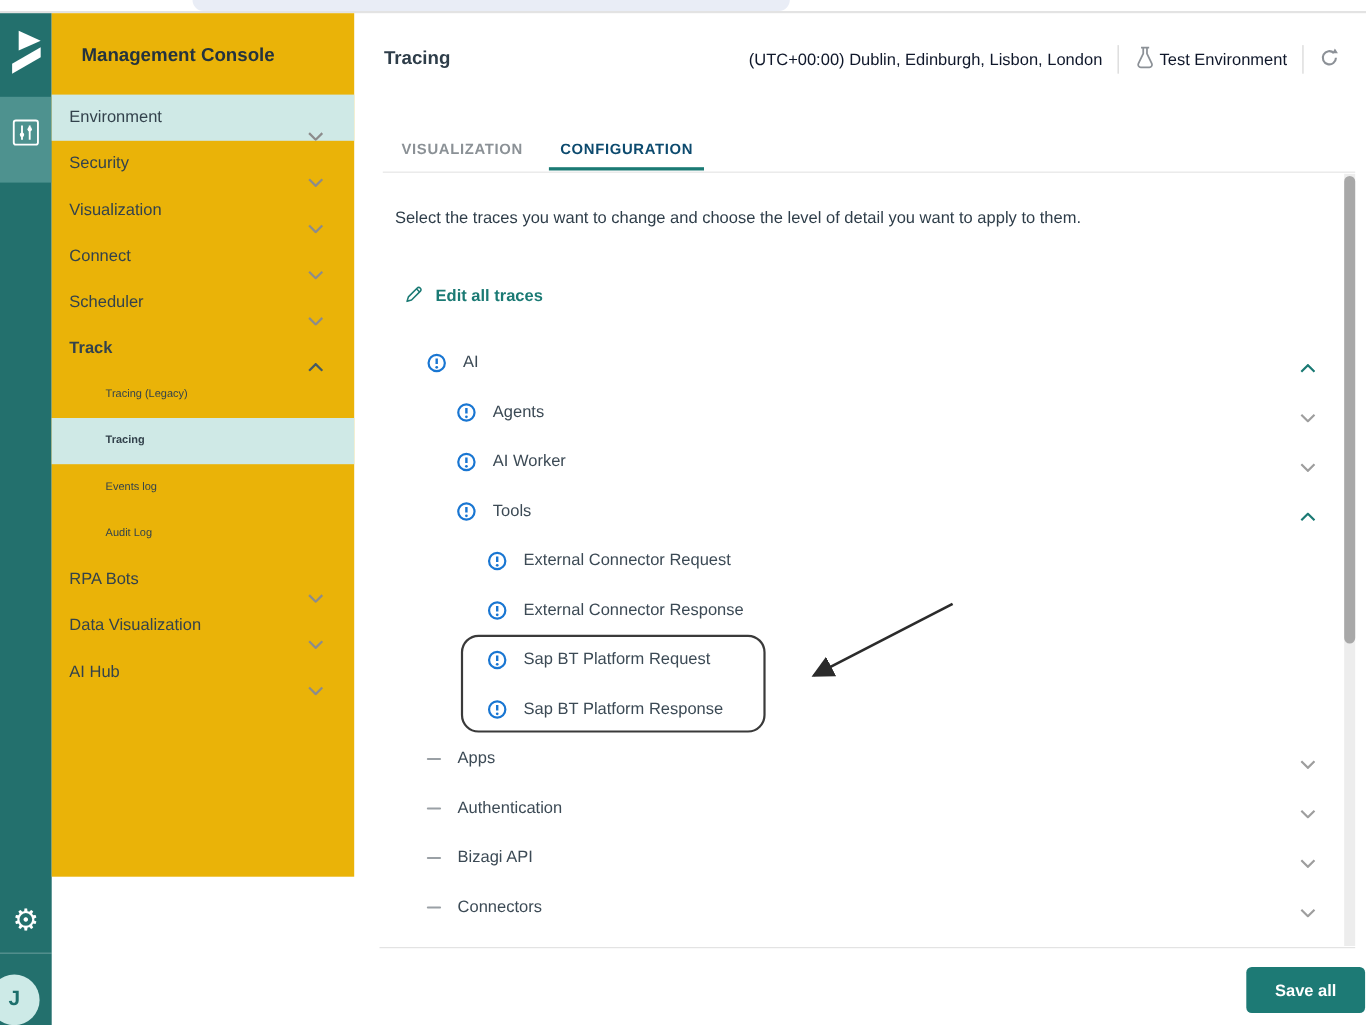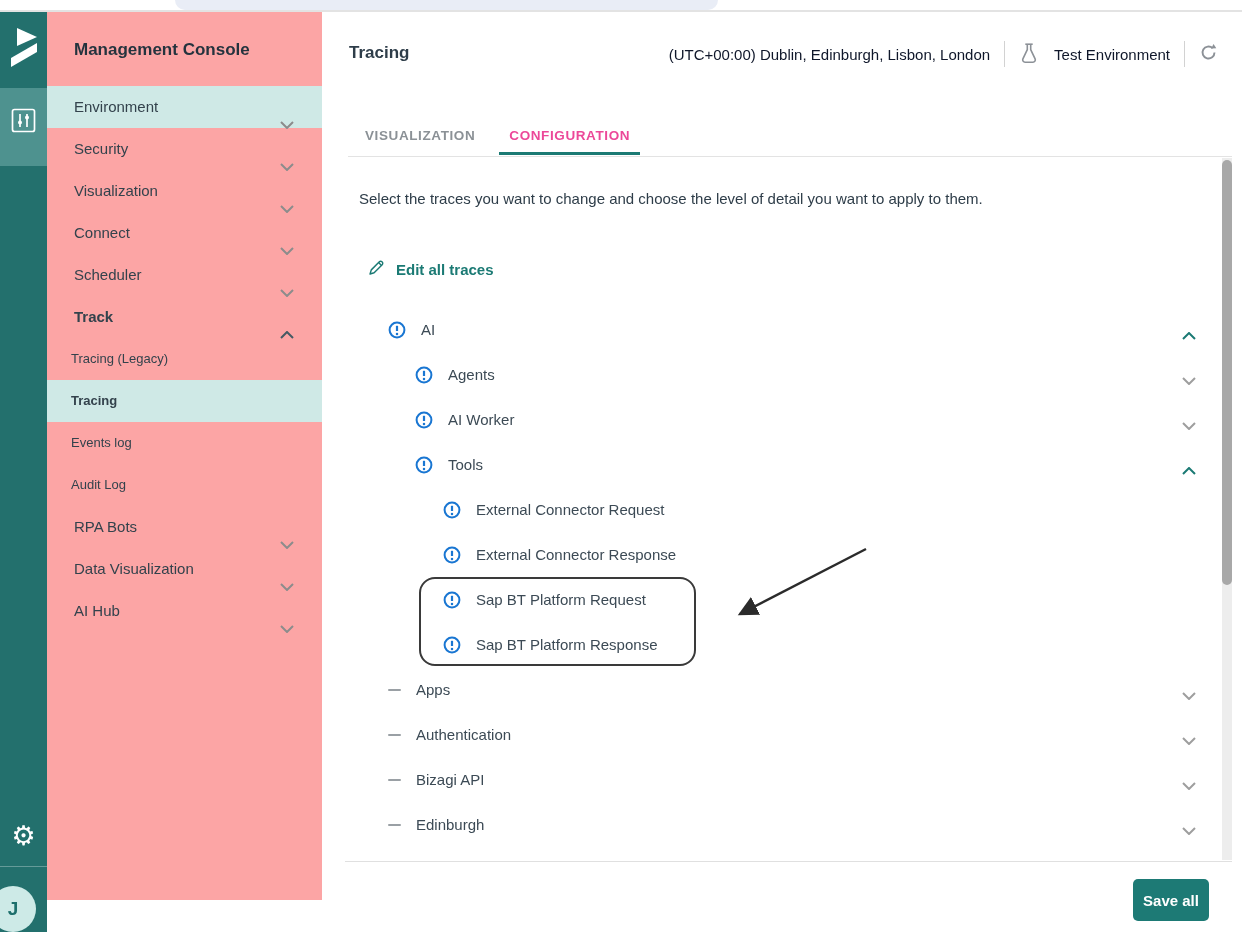--- a/index.html
+++ b/index.html
@@ -18,44 +18,44 @@
   .rail-logo { position:absolute; left:8px; top:14px; }
   .rail-sliders { position:absolute; left:11px; top:96px; }
   .rail-gear { position:absolute; left:7px; top:808px; width:33px; text-align:center;
                color:#ffffff; font-size:27px; line-height:33px; }
   .rail-divider { position:absolute; left:0; top:854px; width:47px; height:1px; background:rgba(255,255,255,.3); }
   .avatar { position:absolute; left:-10px; top:886px; width:46px; height:46px; border-radius:50%;
             background:#cdeae7; color:#1d6f6c; font-size:19px; font-weight:bold;
             display:flex; align-items:center; justify-content:center; z-index:5; }
 
   
-  .nav { position:absolute; left:47px; top:12px; width:275px; height:888px; background:#fca5a5; }
+  .nav { position:absolute; left:47px; top:12px; width:275px; height:785px; background:#eab308; }
   .nav-title { position:absolute; left:27px; top:28px; font-size:17px; font-weight:bold; color:#24333e; }
   .nav-list { position:absolute; left:0; top:74px; width:275px; }
-  .nav-item { position:relative; height:42px; line-height:42px; padding-left:27px;
+  .nav-item { position:relative; height:42px; line-height:42px; padding-left:16px;
               font-size:15px; color:#33424c; cursor:pointer; }
   .nav-item.hl { background:#cfe9e6; }
   .nav-item.bold { font-weight:bold; }
-  .nav-sub { position:relative; height:42px; line-height:42px; padding-left:24px;
-             font-size:13px; color:#33424c; cursor:pointer; }
+  .nav-sub { position:relative; height:42px; line-height:42px; padding-left:49px;
+             font-size:10px; color:#33424c; cursor:pointer; }
   .nav-sub.sel { background:#cfe9e6; font-weight:bold; }
   .nav-chev { position:absolute; right:28px; top:17px; }
 
   
   .main-title { position:absolute; left:349px; top:43px; font-size:17px; font-weight:bold; color:#2e3d49; }
   .hdr-right { position:absolute; right:24px; top:40px; height:28px; display:flex;
                align-items:center; gap:14px; color:#0f172a; font-size:15px; }
   .hdr-div { width:1px; height:26px; background:#d2d2d2; }
-  .env-group { display:flex; align-items:center; gap:15px; }
+  .env-group { display:flex; align-items:center; gap:3px; }
 
   
   .tabs { position:absolute; left:355px; top:128px; display:flex; gap:14px; }
   .tab { padding:0 10px 9px 10px; font-size:13.5px; font-weight:600; letter-spacing:.6px;
          color:#8b9196; cursor:pointer; border-bottom:3px solid transparent; }
-  .tab.active { color:#ec4899; border-bottom-color:#1b7a74; }
+  .tab.active { color:#0c4a6e; border-bottom-color:#1b7a74; }
   .tabs-line { position:absolute; left:348px; top:156px; width:884px; height:1px; background:#e3e3e3; }
 
   .desc { position:absolute; left:359px; top:190px; font-size:15px; color:#2e3d49; }
 
   .edit-all { position:absolute; left:367px; top:258px; display:flex; align-items:center;
               gap:10px; color:#1b7a74; font-size:15px; font-weight:bold; cursor:pointer; }
 
   
   .tree { position:absolute; left:349px; top:307px; width:873px; }
   .trow { position:relative; height:45px; display:flex; align-items:center;
@@ -70,21 +70,21 @@
   .anno-box { position:absolute; left:70px; top:270px; width:277px; height:89px;
               border:2px solid #3a3a3a; border-radius:16px; pointer-events:none; }
   .anno-arrow { position:absolute; left:660px; top:535px; pointer-events:none; }
 
   
   .sb-track { position:absolute; left:1222px; top:158px; width:10px; height:702px; background:#ededed; }
   .sb-thumb { position:absolute; left:1222px; top:160px; width:10px; height:425px;
               background:#a8a8a8; border-radius:5px; }
 
   .bottom-line { position:absolute; left:345px; top:861px; width:887px; height:1px; background:#e0e0e0; }
-  .save-btn { position:absolute; left:1133px; top:879px; width:76px; height:42px;
+  .save-btn { position:absolute; left:1133px; top:879px; width:108px; height:42px;
               background:#1d7a75; color:#ffffff; font-size:15px; font-weight:bold;
               border:none; border-radius:5px; cursor:pointer;
               display:flex; align-items:center; justify-content:center; }
 </style>
 </head>
 <body>
 
 <div class="root">
 
   <div class="top-pill"></div>
@@ -366,21 +366,21 @@
       <span class="tchev">
         <svg width="14" height="8">
             <polyline points="1,1 7,7 13,1" fill="none" stroke="#9e9e9e" stroke-width="2"></polyline>
           </svg></span>
     </div>
 
     <div class="trow l1">
       <span class="ticon">
           <span class="dash"></span>
         </span>
-      <span>Edinburgh</span>
+      <span>Connectors</span>
       <span class="tchev">
         <svg width="14" height="8">
             <polyline points="1,1 7,7 13,1" fill="none" stroke="#9e9e9e" stroke-width="2"></polyline>
           </svg></span>
     </div>
 
     <div class="anno-box"></div>
   </div>
 
   <div class="anno-arrow">

